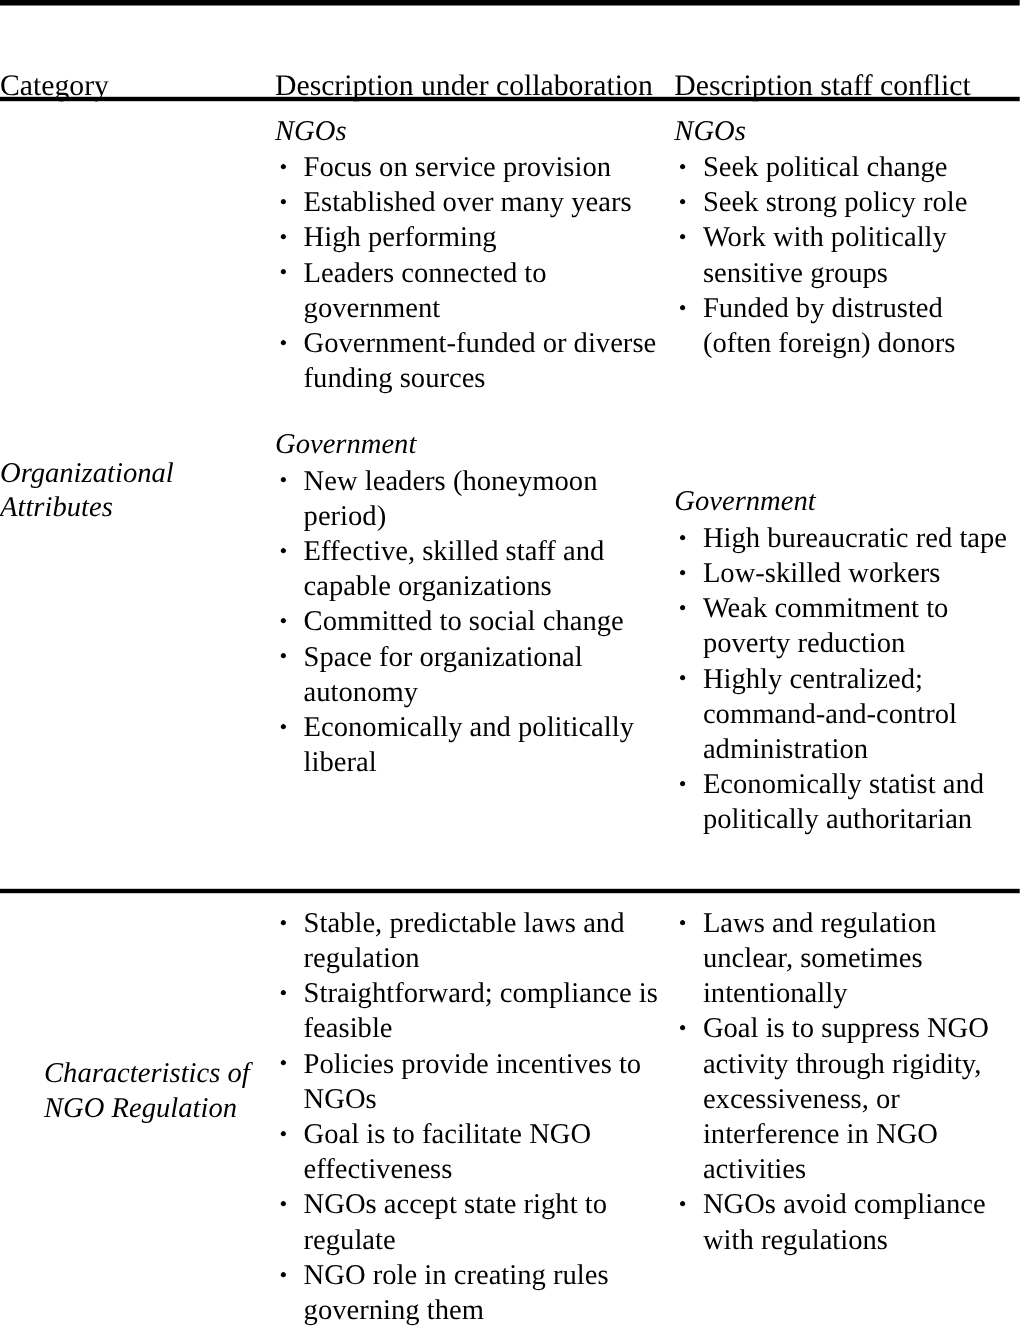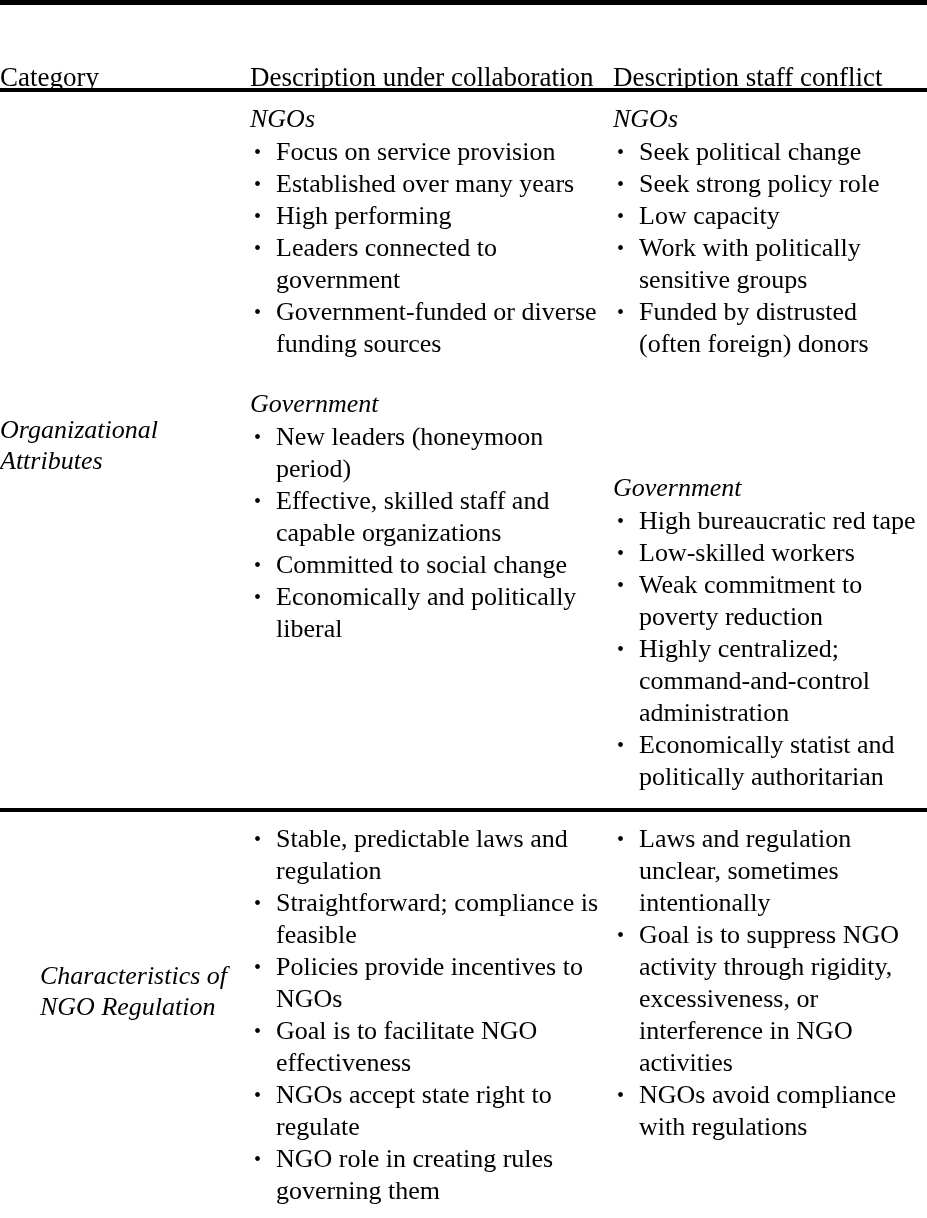--- a/index.html
+++ b/index.html
@@ -163,32 +163,32 @@
             <li>Leaders connected to government</li>
             <li>Government-funded or diverse funding sources</li>
           </ul>
         </div>
         <div class="group">
           <div class="subhead">Government</div>
           <ul class="bullets">
             <li>New leaders (honeymoon period)</li>
             <li>Effective, skilled staff and capable organizations</li>
             <li>Committed to social change</li>
+            <li>Space for organizational autonomy</li>
             <li>Economically and politically liberal</li>
           </ul>
         </div>
       </div>
 
       <div class="col-conflict">
         <div class="group row1-group-1">
           <div class="subhead">NGOs</div>
           <ul class="bullets">
             <li>Seek political change</li>
             <li>Seek strong policy role</li>
-            <li>Low capacity</li>
             <li>Work with politically sensitive groups</li>
             <li>Funded by distrusted (often foreign) donors</li>
           </ul>
         </div>
         <div class="group" style="margin-top:112px;">
           <div class="subhead">Government</div>
           <ul class="bullets">
             <li>High bureaucratic red tape</li>
             <li>Low-skilled workers</li>
             <li>Weak commitment to poverty reduction</li>

